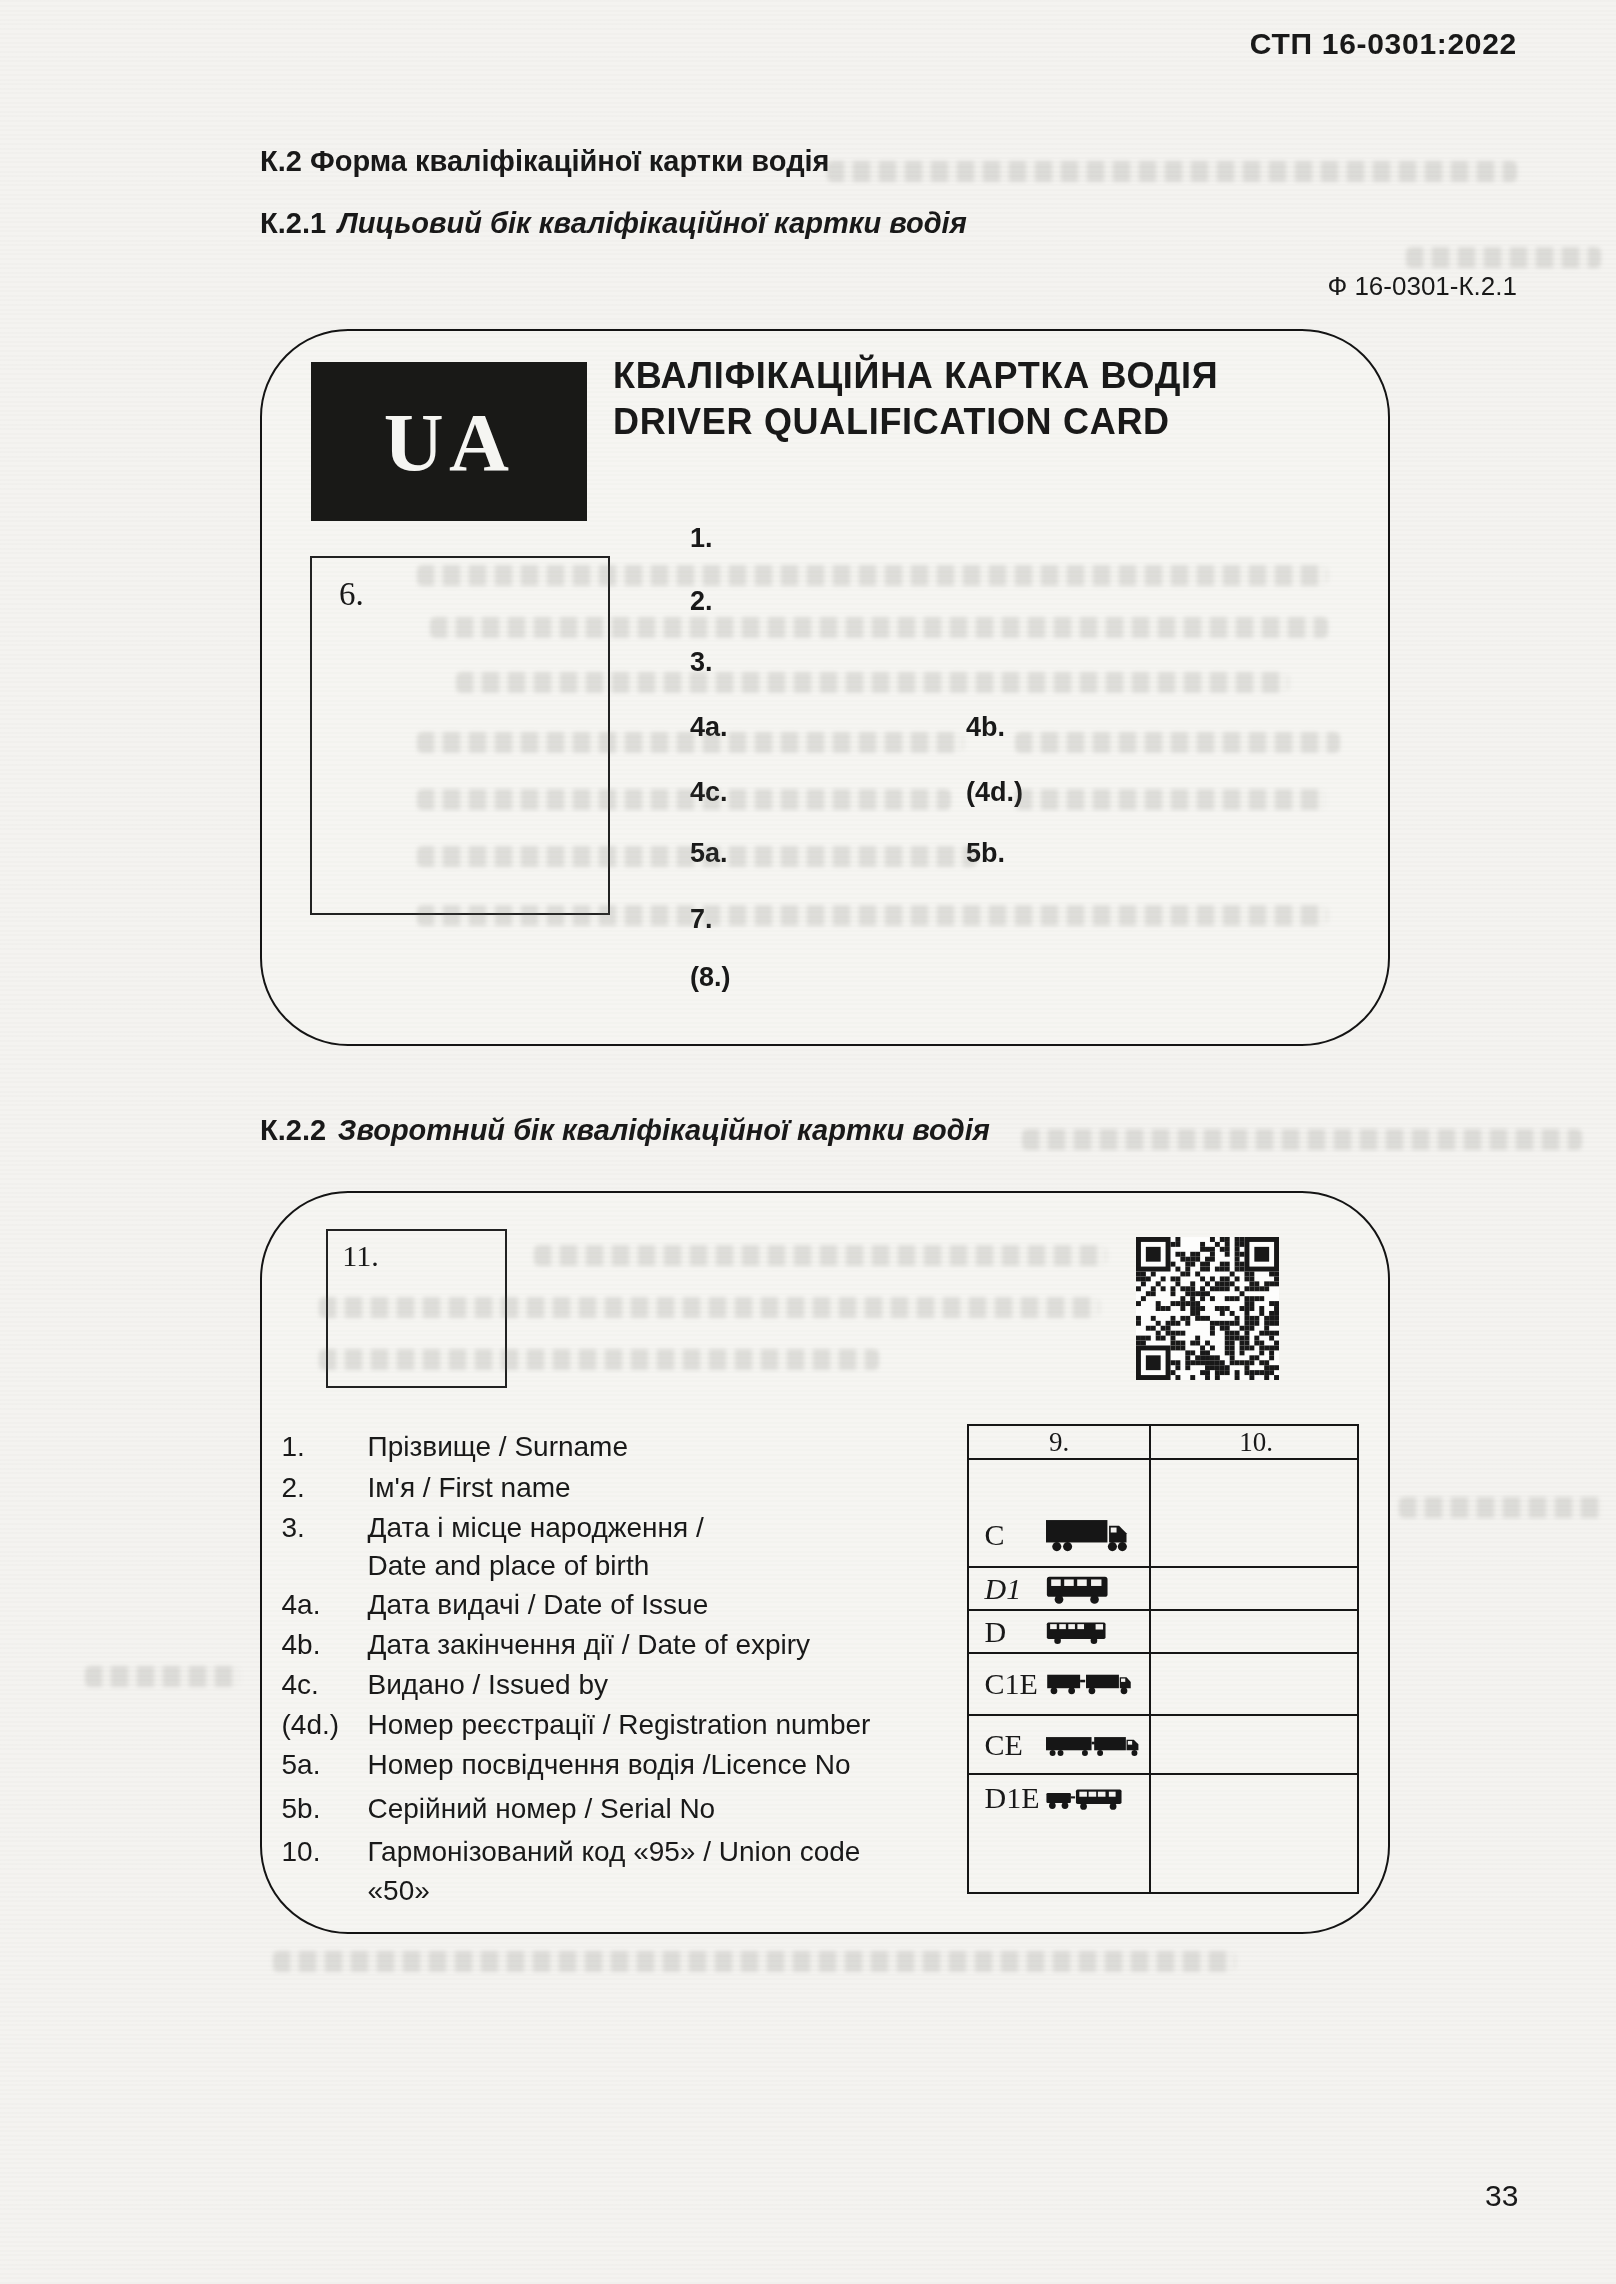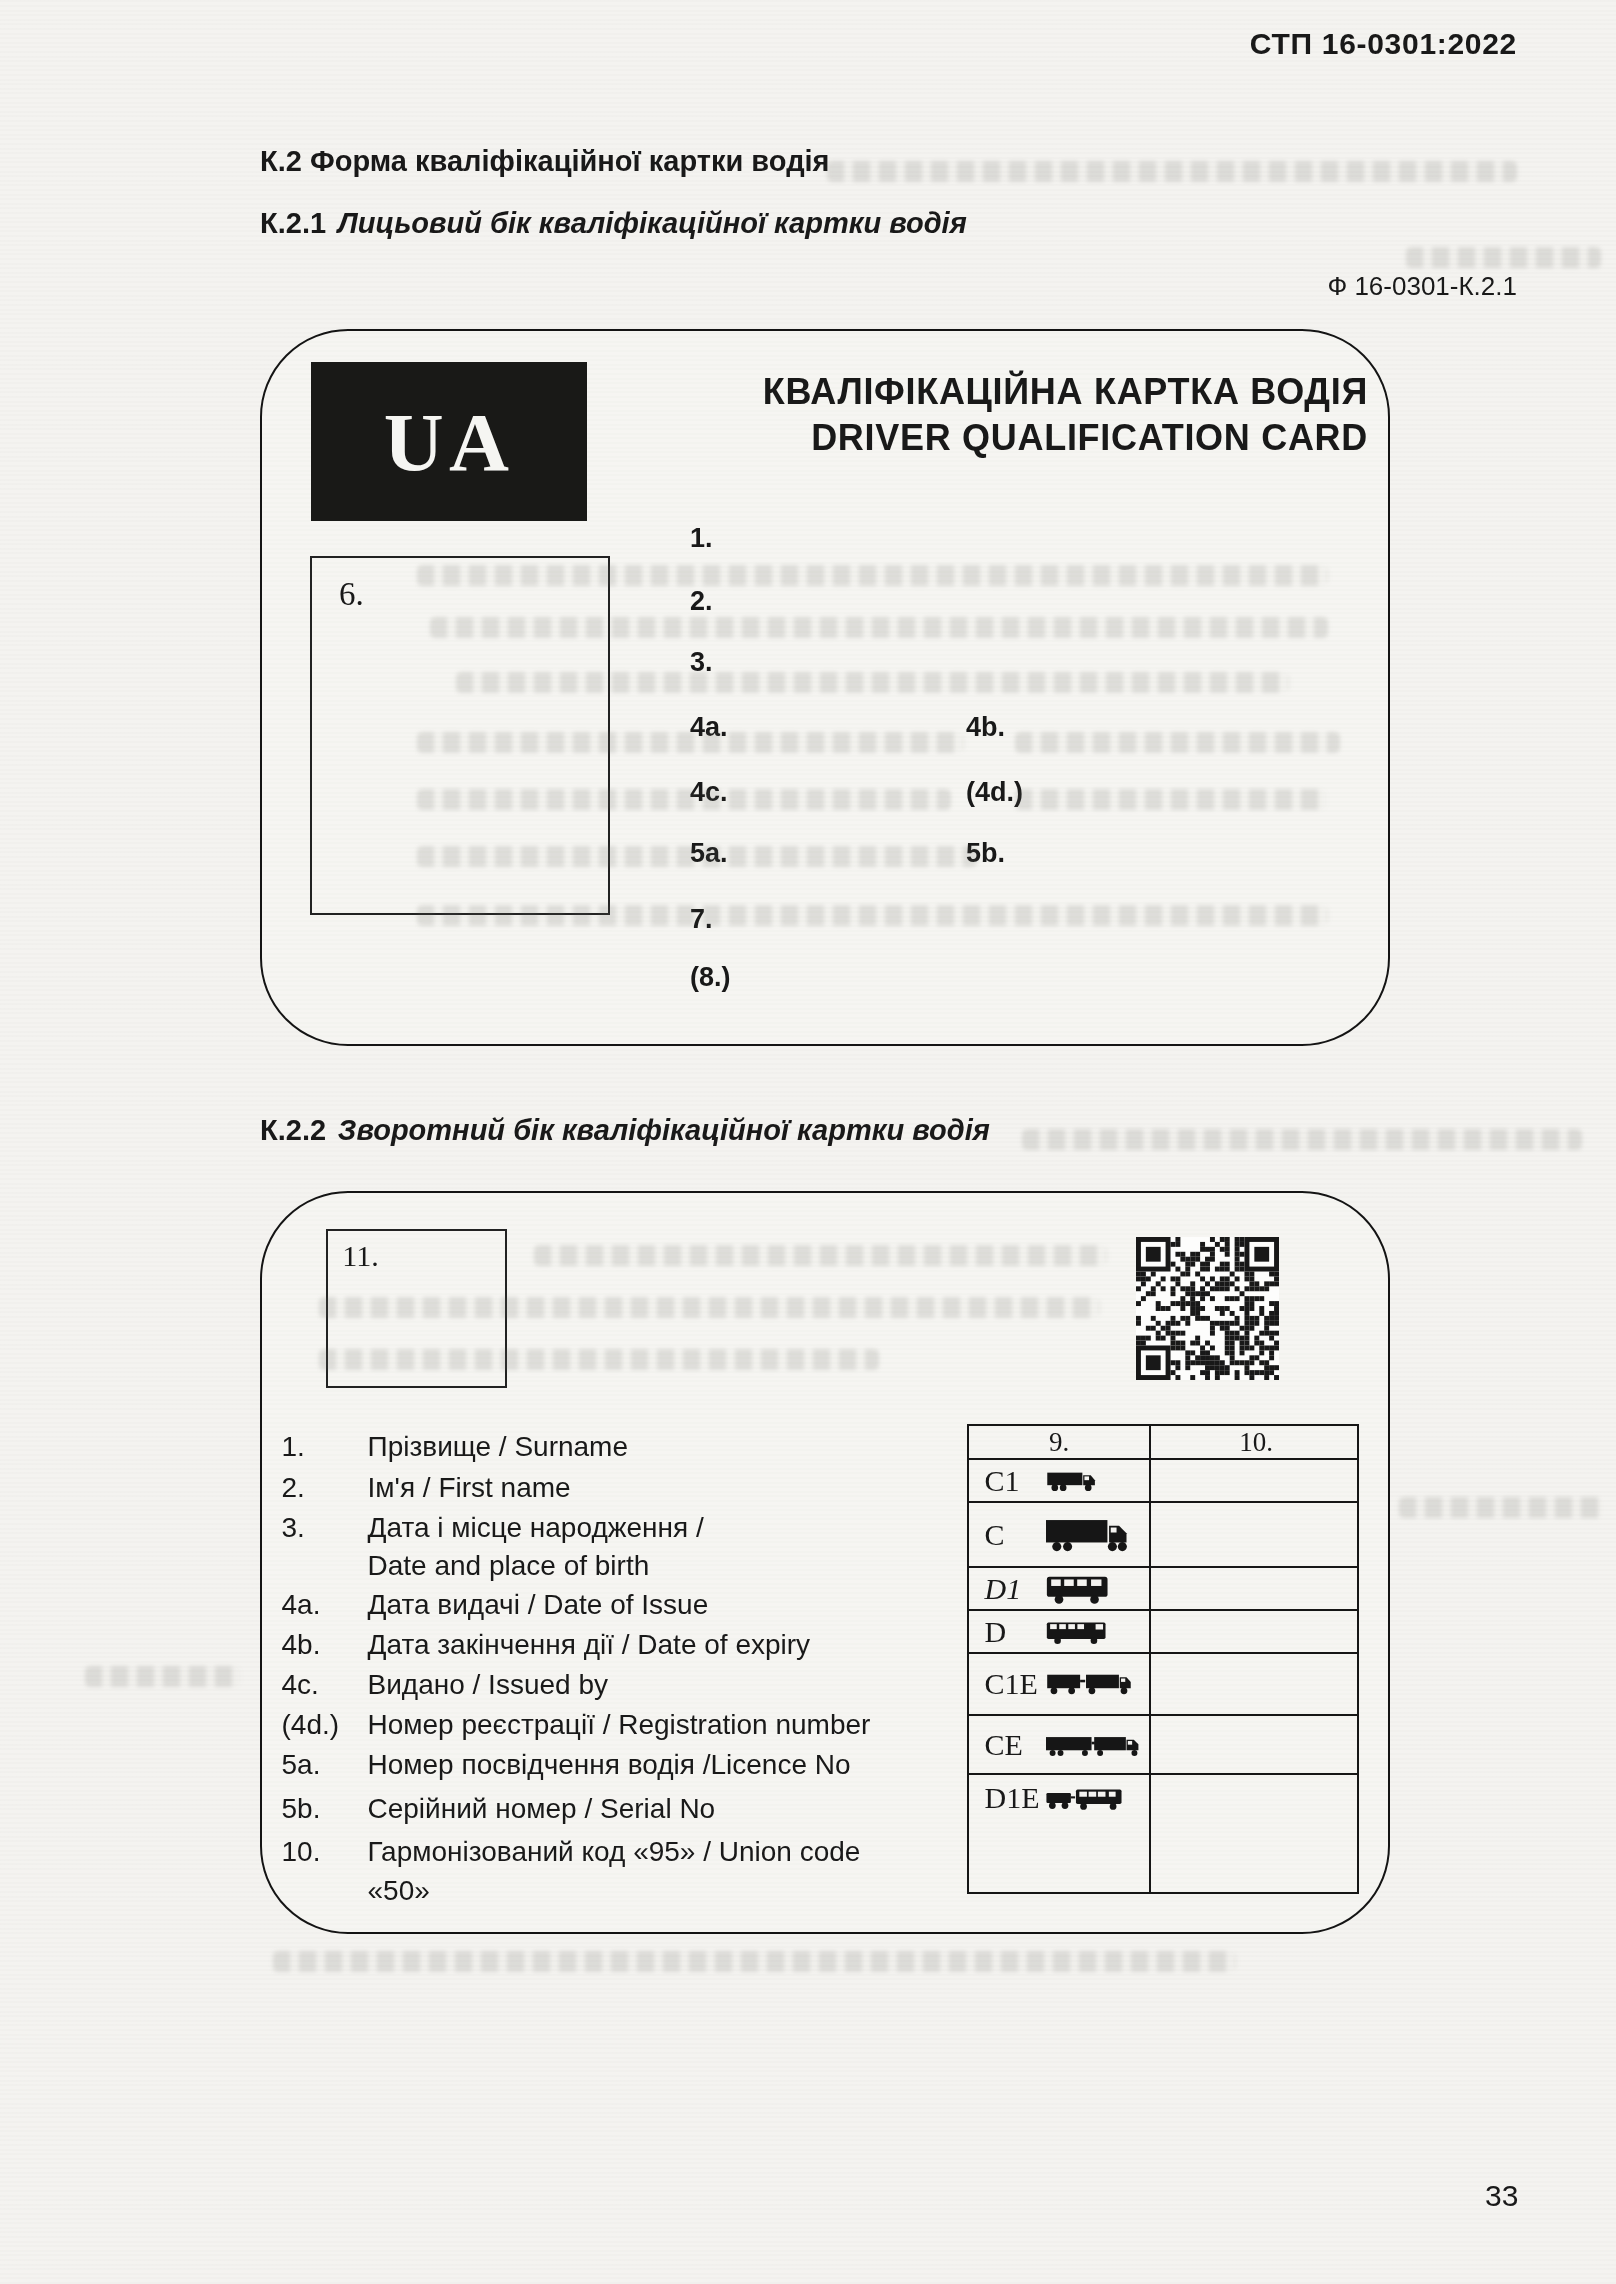--- a/index.html
+++ b/index.html
@@ -32,21 +32,21 @@
   .card.back{top:1191px;height:739px;}
   .ua-box{
     position:absolute;left:49px;top:31px;width:276px;height:159px;
     background:#191917;display:flex;align-items:center;justify-content:center;
   }
   .ua-box span{
     font-family:"Liberation Serif", serif;font-weight:bold;
     font-size:83px;color:#f5f5f2;letter-spacing:5.2px;
   }
   .card-title{
-    position:absolute;left:351px;top:38px;width:755px;text-align:right;
+    position:absolute;left:351px;top:22px;width:755px;text-align:left;
     font-weight:bold;font-size:36px;line-height:46px;letter-spacing:0.7px;
   }
   .photo-box{
     position:absolute;border:2px solid #222;
     font-family:"Liberation Serif", serif;
   }
   .photo-box.front-photo{left:48px;top:225px;width:296px;height:355px;}
   .photo-box.front-photo span{font-size:33px;margin:18px 0 0 27px;display:inline-block;}
   .photo-box.back-photo{left:64px;top:36px;width:177px;height:155px;}
   .photo-box.back-photo span{font-size:30px;margin:7.8px 0 0 14.3px;display:inline-block;}
@@ -517,31 +517,20 @@
       <div class="legend-row" style="left: 19.5px; top: 682px;">
         <span class="ltxt">«50»</span>
       </div>
     </div>
   <div class="cat-table" id="cat-table">
     <div class="cat-col-divider"></div>
   <div class="cat-row" style="top: 0px; height: 34px;">
         <div class="cat-hdr-cell" style="left: 0px; width: 180px;">9.</div>
         <div class="cat-hdr-cell" style="left: 182px; width: 210px;">10.</div>
       </div>
-      <div class="cat-row" style="top: 34px; height: 43px;">
-        <span class="cat-code">C1</span>
-        <span class="cat-icon" style="left: 77px;"><svg width="51" height="23.4" viewBox="0 0 120 56" fill="#161616">
-            <rect x="2" y="8" width="84" height="30"></rect>
-            <path d="M88 14 h18 l10 12 v12 h-28 z"></path>
-            <rect x="91" y="17" width="11" height="9" fill="#f4f3f0"></rect>
-            <circle cx="20" cy="44" r="8"></circle>
-            <circle cx="40" cy="44" r="8"></circle>
-            <circle cx="100" cy="44" r="8"></circle>
-          </svg></span>
-      </div>
       <div class="cat-row" style="top: 77px; height: 65px;">
         <span class="cat-code">C</span>
         <span class="cat-icon" style="left: 77px;"><svg width="83" height="39" viewBox="0 0 200 84" fill="#161616">
             <rect x="0" y="6" width="148" height="54"></rect>
             <path d="M152 20 h24 l18 18 v22 h-42 z"></path>
             <rect x="156" y="24" width="14" height="12" fill="#f4f3f0"></rect>
             <circle cx="26" cy="70" r="11"></circle>
             <circle cx="52" cy="70" r="11"></circle>
             <circle cx="160" cy="70" r="11"></circle>
             <circle cx="184" cy="70" r="11"></circle>

